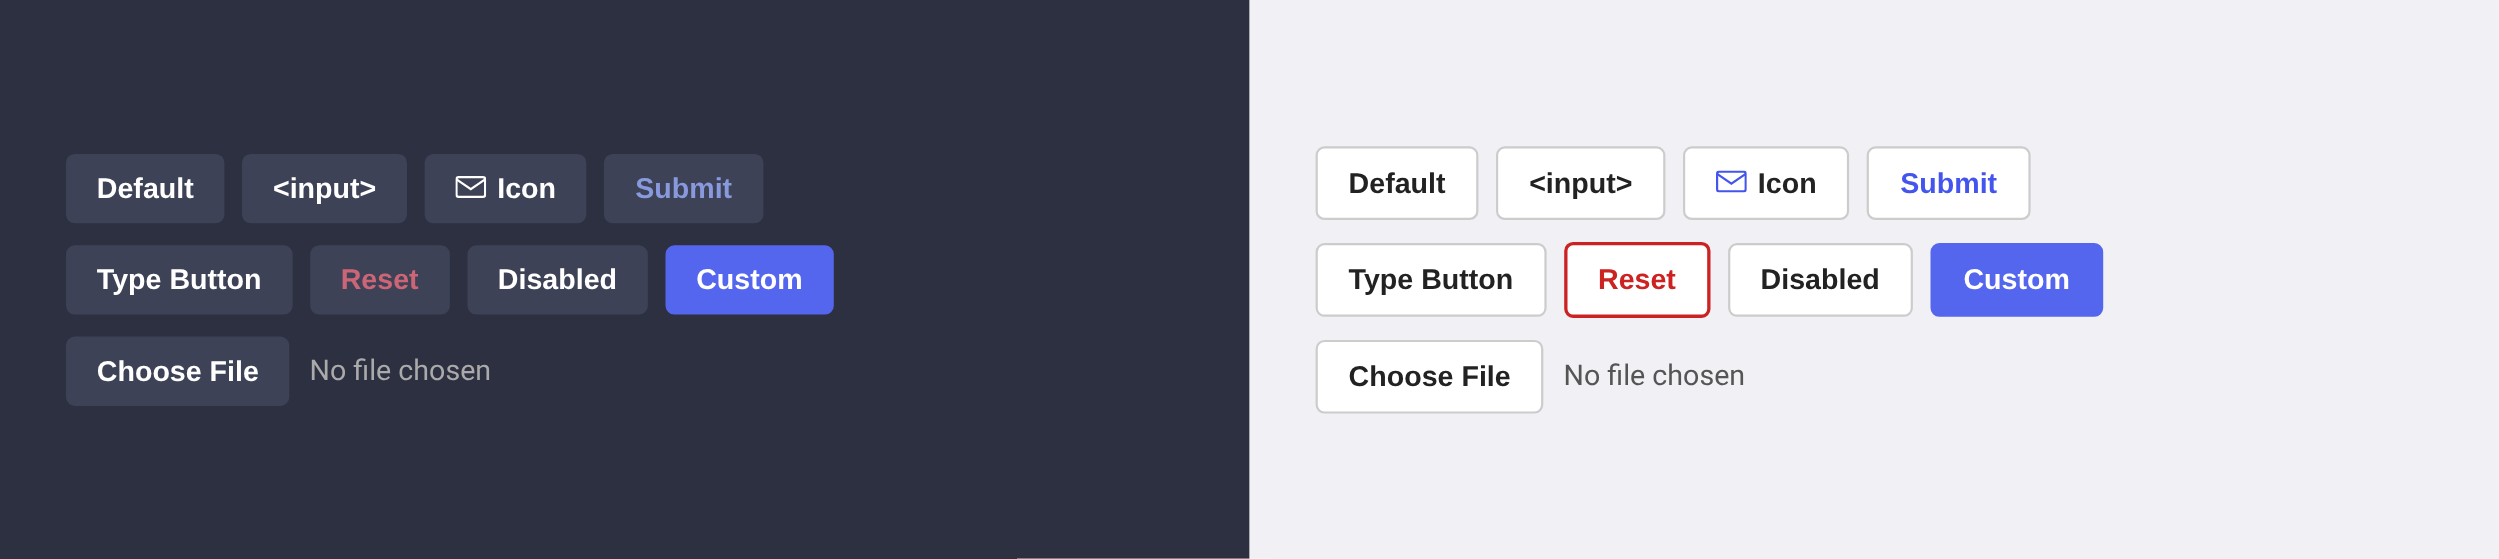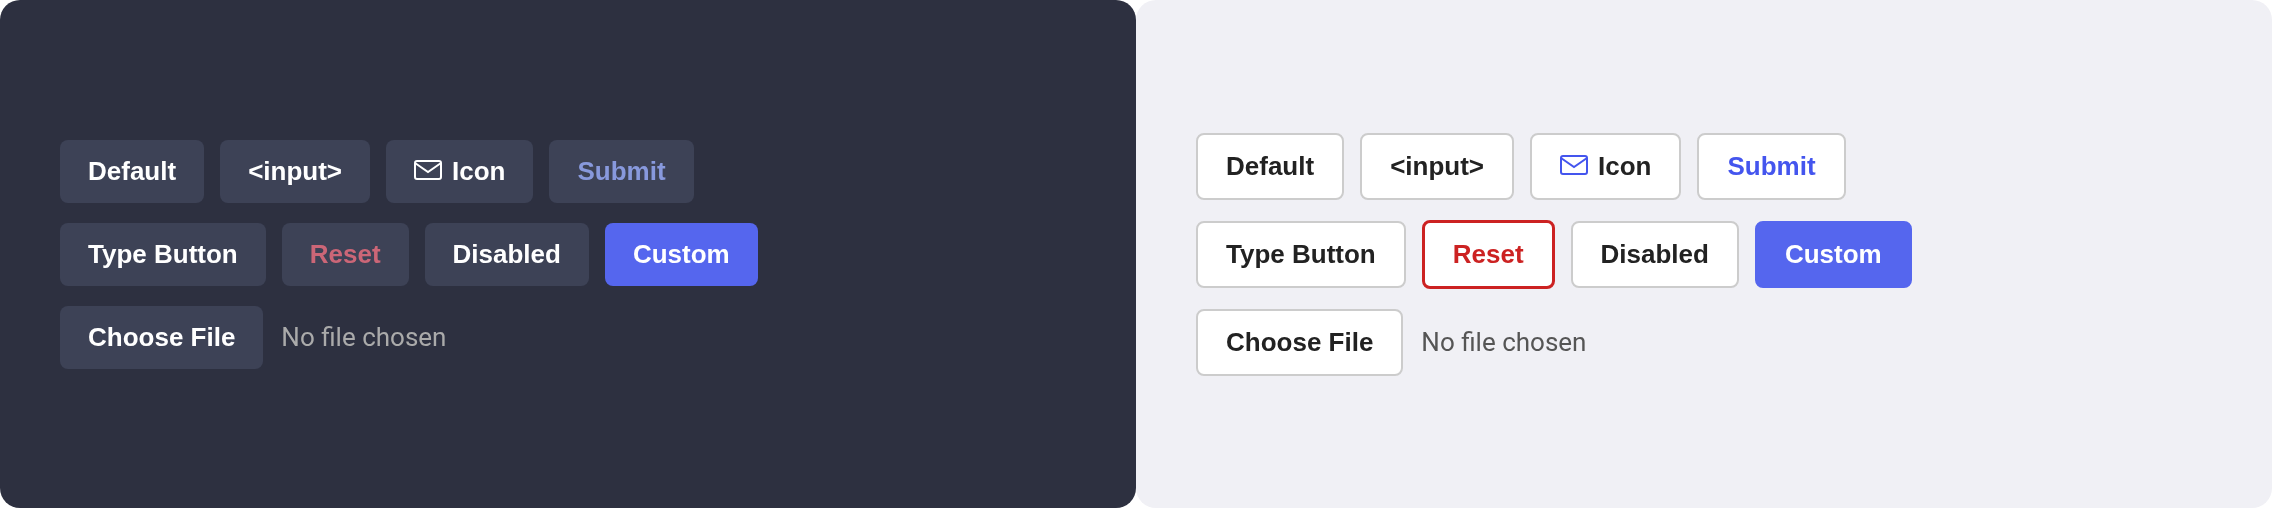--- a/index.html
+++ b/index.html
@@ -17,21 +17,20 @@
     }
 
     .panel {
       display: flex;
       flex-direction: column;
       justify-content: center;
       align-items: flex-start;
       padding: 50px 60px;
       gap: 20px;
       flex: 1;
-      border-radius: 20px;
     }
 
     .panel-dark {
       background-color: #2d3040;
     }
 
     .panel-light {
       background-color: #f0f0f5;
     }
 

